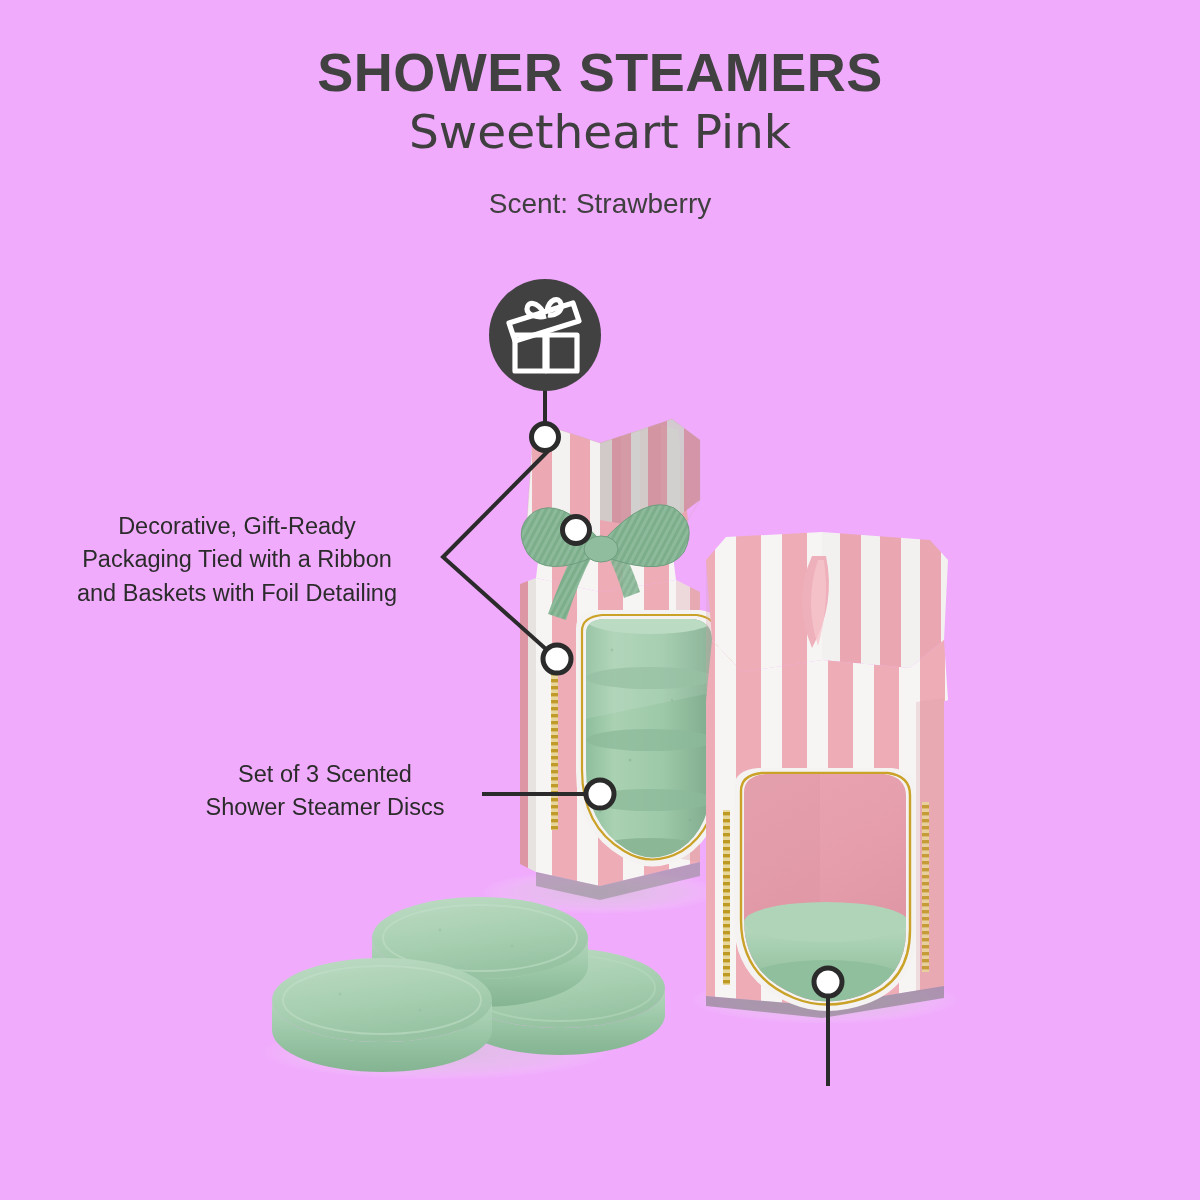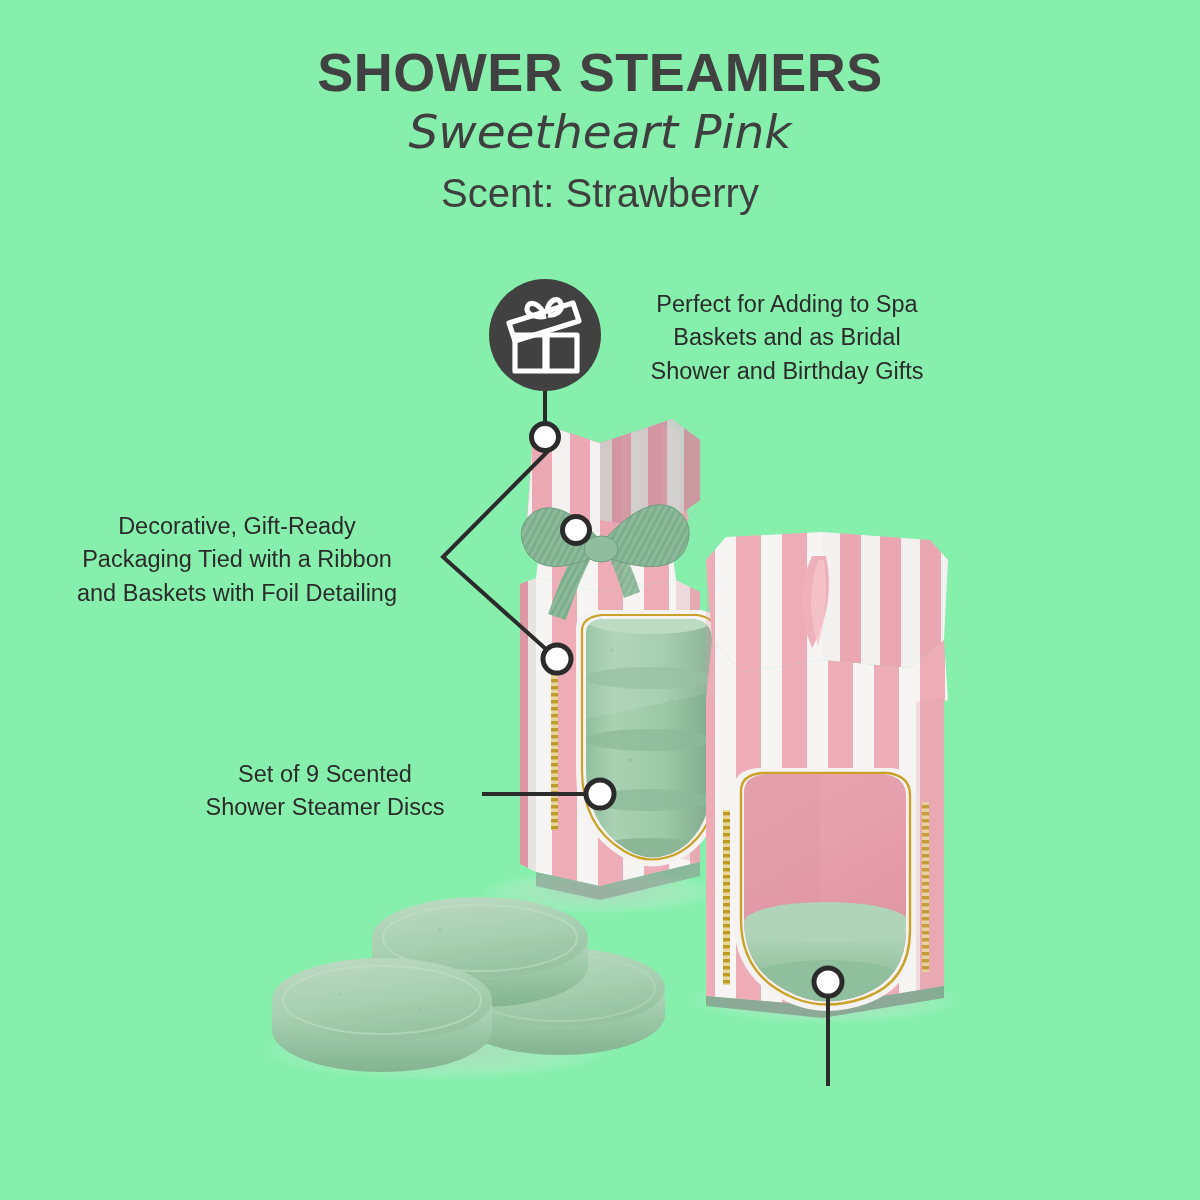--- a/index.html
+++ b/index.html
@@ -8,21 +8,21 @@
     padding: 0;
     background: #ffffff;
   }
   body {
     font-family: "Liberation Sans", sans-serif;
   }
   #page {
     position: relative;
     width: 1200px;
     height: 1200px;
-    background: #86efac;
+    background: #f0abfc;
     overflow: hidden;
   }
 
   
   .header {
     position: absolute;
     left: 0;
     top: 44px;
     width: 1200px;
     text-align: center;
@@ -31,35 +31,34 @@
     font-family: "Liberation Sans", sans-serif;
     font-size: 54px;
     font-weight: bold;
     letter-spacing: 0.5px;
     color: #414141;
     line-height: 1.05;
     margin: 0;
   }
   .title-sub {
     font-family: "DejaVu Sans", sans-serif;
-    font-style: italic;
     font-size: 47px;
     font-weight: normal;
     color: #3f3f3f;
     line-height: 1.15;
     margin: 4px 0 0 0;
     letter-spacing: 0px;
   }
   .title-scent {
     font-family: "Liberation Sans", sans-serif;
-    font-size: 40px;
+    font-size: 28px;
     font-weight: normal;
     color: #3f3f3f;
     line-height: 1.2;
-    margin: 10px 0 0 0;
+    margin: 28px 0 0 0;
   }
 
   
   .callout {
     position: absolute;
     color: #2b2b2b;
     font-family: "Liberation Sans", sans-serif;
     font-size: 23.5px;
     line-height: 1.42;
     white-space: pre-line;
@@ -365,25 +364,22 @@
       <rect x="26" y="56" width="30" height="36"></rect>
       <rect x="58" y="56" width="30" height="36"></rect>
 
       <path d="M20 44 L84 24 L90 42 L26 62 Z"></path>
 
       <path d="M55 34 C48 22 38 22 38 30 C38 37 50 39 57 37"></path>
       <path d="M58 32 C60 20 70 17 72 25 C74 33 65 37 59 36"></path>
     </g>
   </svg>
 
-  <div class="callout callout-top">Perfect for Adding to Spa
-Baskets and as Bridal
-Shower and Birthday Gifts</div>
 
   <div class="callout callout-left">Decorative, Gift-Ready
 Packaging Tied with a Ribbon
 and Baskets with Foil Detailing</div>
 
-  <div class="callout callout-mid">Set of 9 Scented
+  <div class="callout callout-mid">Set of 3 Scented
 Shower Steamer Discs</div>
 
 
 </div>
 
 </body></html>

